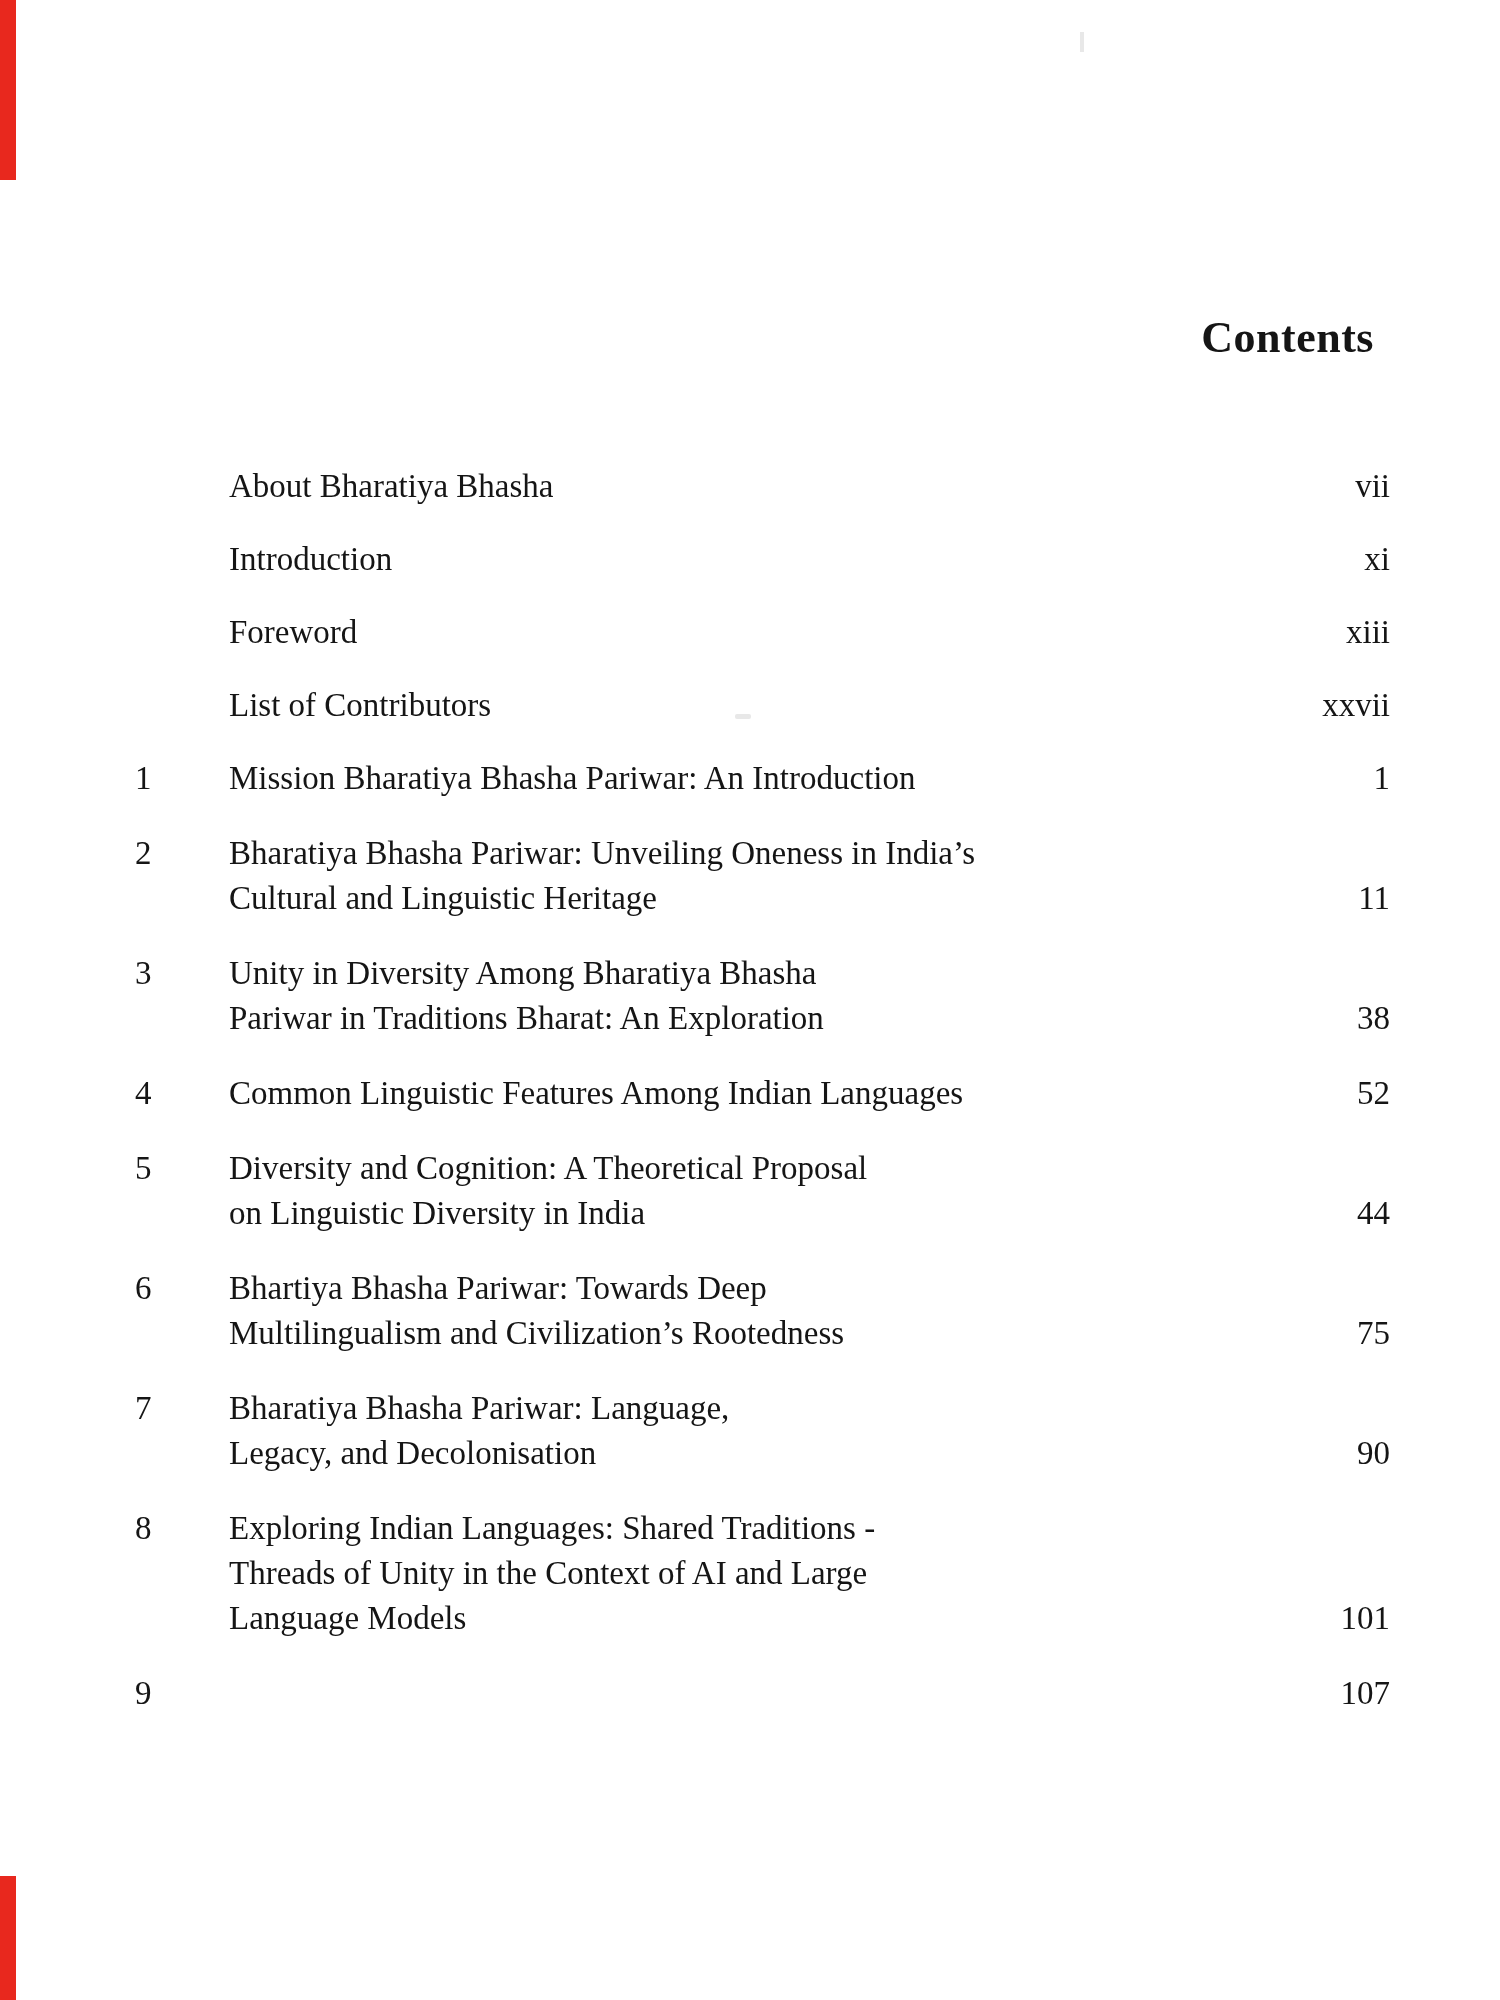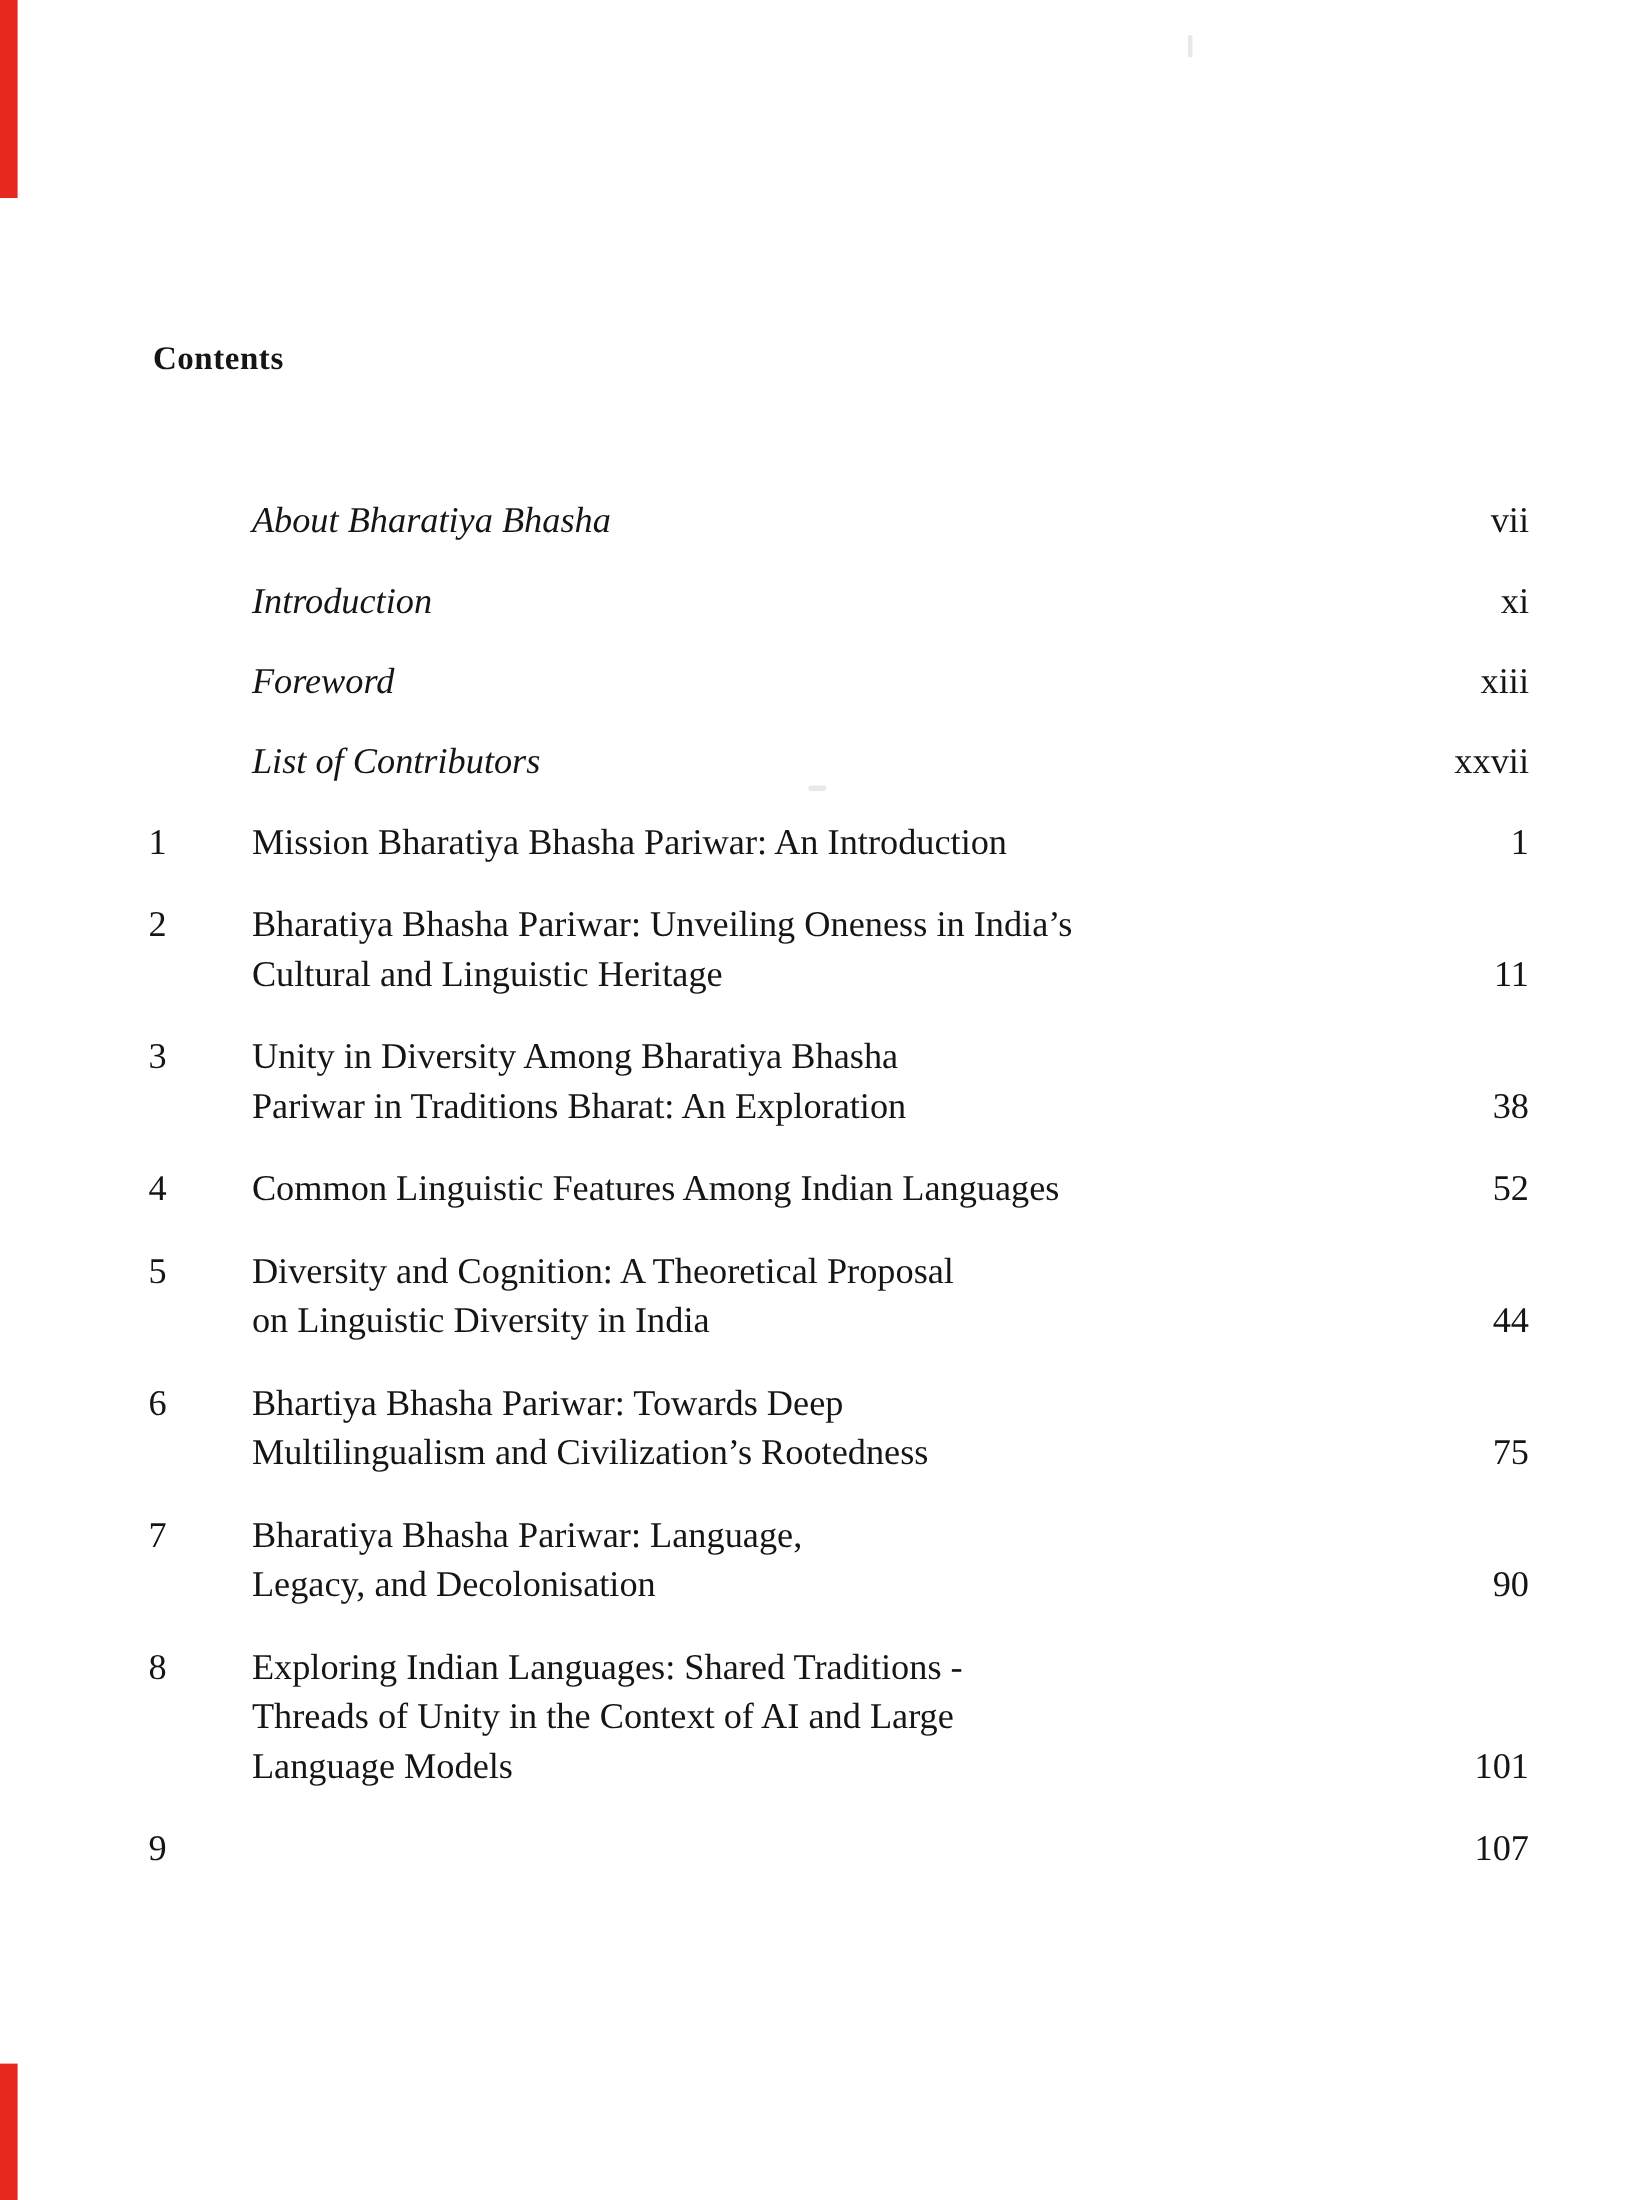--- a/index.html
+++ b/index.html
@@ -26,39 +26,38 @@
   .speck.v { width: 4px; height: 20px; }
   .speck.h { width: 16px; height: 5px; border-radius: 2px; }
 
   .content {
     position: absolute;
     left: 135px;
     top: 0;
     width: 1255px;
   }
   h1.toc-title {
-    margin: 4px;
+    margin: 16px;
     padding-top: 296px;
     margin-bottom: 100px;
-    text-align: left;
-    font-size: 30px;
+    text-align: right;
+    font-size: 44px;
     line-height: 52px;
     font-weight: 700;
     letter-spacing: 0.5px;
   }
   .fm-row {
     display: grid;
     grid-template-columns: 94px 1fr auto;
     line-height: 45px;
     font-size: 33px;
     margin-bottom: 28px;
   }
   .fm-title {
     grid-column: 2;
-    font-style: italic;
     white-space: nowrap;
   }
   .fm-page {
     grid-column: 3;
     text-align: right;
     min-width: 90px;
   }
   .toc-list { margin-top: 22px; }
   .ch-row {
     display: grid;

